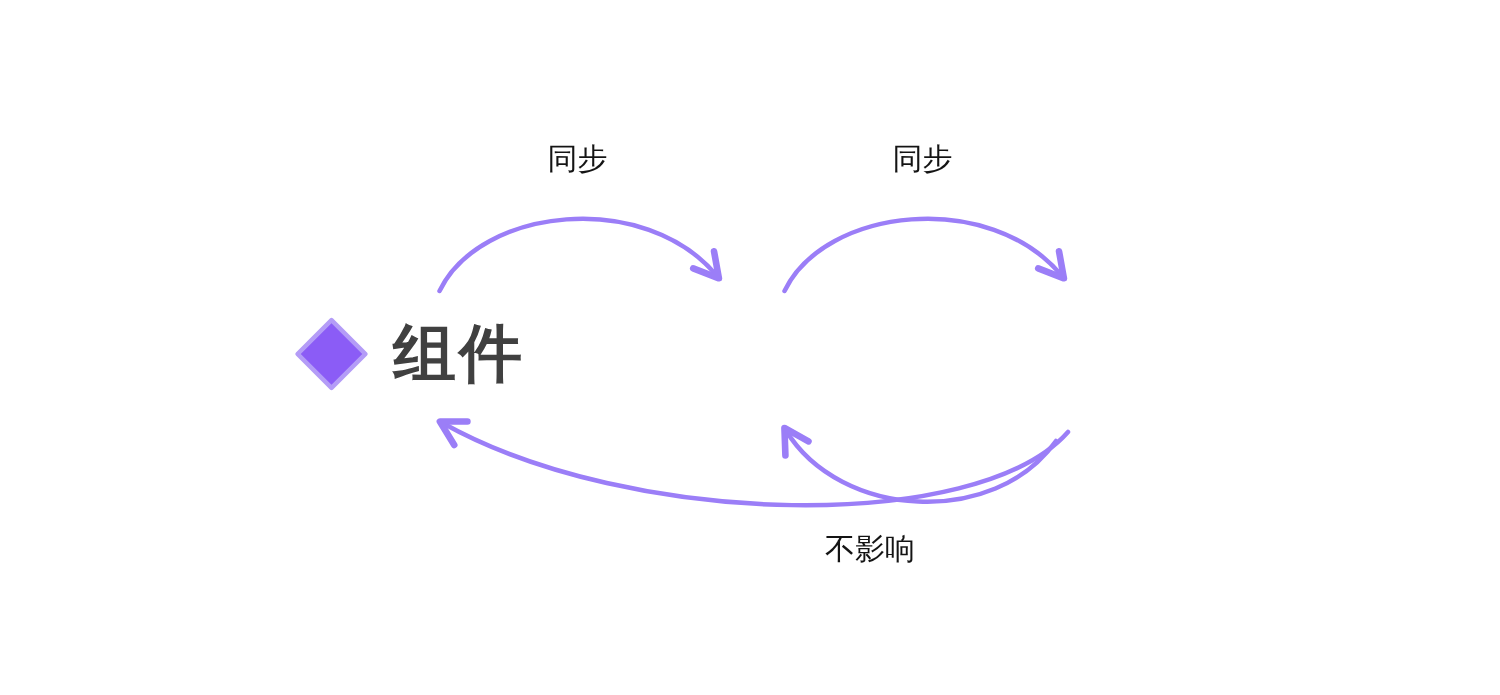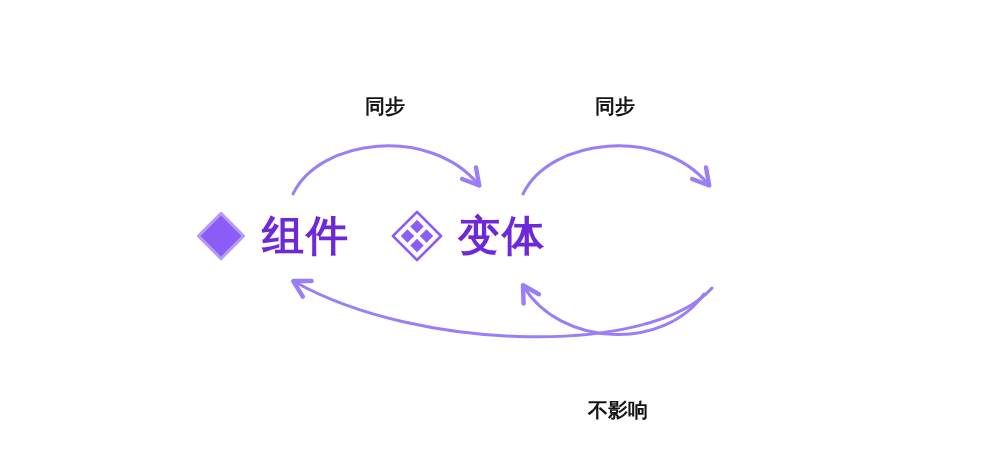--- a/index.html
+++ b/index.html
@@ -30,28 +30,28 @@
     display: block;
     width: 54px;
     height: 54px;
     flex: 0 0 auto;
   }
   .node-label {
     font-size: 42px;
     font-weight: 800;
     letter-spacing: 2px;
     line-height: 54px;
-    color: #6d28d9;
+    color: #404040;
     white-space: nowrap;
   }
   .edge-label {
     position: absolute;
     transform: translate(-50%, -50%);
     font-size: 20px;
-    font-weight: 700;
+    font-weight: 400;
     color: #141414;
     white-space: nowrap;
   }
 </style>
 </head>
 <body>
 
 <div class="canvas">
 
   <svg class="arrows-layer" width="1000" height="463" viewBox="0 0 1000 463" xmlns="http://www.w3.org/2000/svg">
@@ -68,31 +68,19 @@
     </g>
   </svg>
 
   <div class="node" style="left:194px; top:209px;">
     <svg class="node-icon" viewBox="0 0 54 54" xmlns="http://www.w3.org/2000/svg">
       <rect x="11" y="11" width="32" height="32" transform="rotate(45 27 27)" fill="#8B5CF6" stroke="#B49CF7" stroke-width="3" stroke-linejoin="round"></rect>
     </svg>
     <span class="node-label">组件</span>
   </div>
 
-  <div class="node" style="left:390px; top:209px;">
-    <svg class="node-icon" viewBox="0 0 54 54" xmlns="http://www.w3.org/2000/svg">
-      <g transform="rotate(45 27 27)">
-        <rect x="10" y="10" width="34" height="34" fill="none" stroke="#8B5CF6" stroke-width="2.6" stroke-linejoin="round"></rect>
-        <rect x="15.5" y="15.5" width="9.5" height="9.5" fill="#8B5CF6"></rect>
-        <rect x="29" y="15.5" width="9.5" height="9.5" fill="#8B5CF6"></rect>
-        <rect x="15.5" y="29" width="9.5" height="9.5" fill="#8B5CF6"></rect>
-        <rect x="29" y="29" width="9.5" height="9.5" fill="#8B5CF6"></rect>
-      </g>
-    </svg>
-    <span class="node-label">变体</span>
-  </div>
 
 
   <span class="edge-label" style="left:385px; top:106px;">同步</span>
   <span class="edge-label" style="left:615px; top:106px;">同步</span>
-  <span class="edge-label" style="left:618px; top:366px;margin-top:44px;">不影响</span>
+  <span class="edge-label" style="left:580px; top:366px;">不影响</span>
 
 </div>
 
 </body></html>

